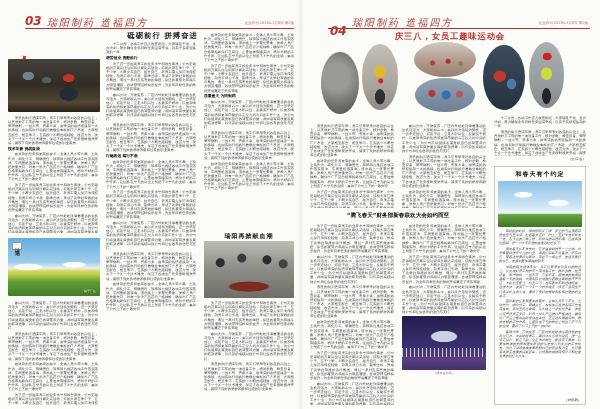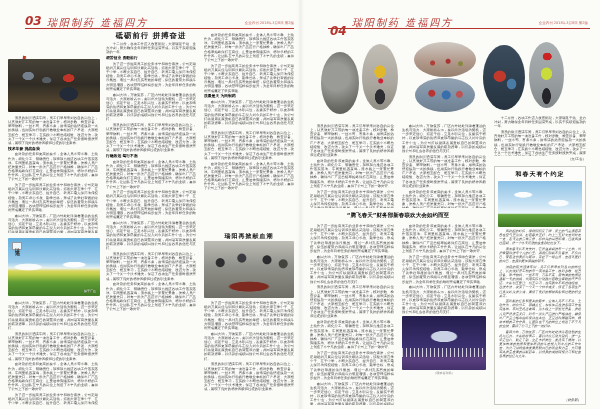--- a/index.html
+++ b/index.html
@@ -5,21 +5,21 @@
   html,body{margin:0;padding:0;background:#e9e9e6;}
   #canvas{position:relative;width:600px;height:409px;background:#fbfbf8;overflow:hidden;
           font-family:"DejaVu Sans",sans-serif;-webkit-text-size-adjust:none;}
   .abs{position:absolute;}
   .pageno{font-size:12px;font-weight:bold;font-style:italic;color:#b5342e;}
   .masthead{font-size:10px;font-weight:normal;font-style:italic;color:#b5342e;letter-spacing:2px;}
   .issue{font-size:3.5px;color:#c2625a;text-align:right;}
   .rule{height:1px;background:#b5342e;}
   .callig{writing-mode:vertical-rl;font-size:25px;font-weight:bold;color:#c0392b;
           letter-spacing:5px;line-height:1;transform:rotate(-5deg);text-shadow:.6px .6px 0 #e0a99f;}
-  .art-title{font-size:7.4px;font-weight:bold;color:#151515;text-align:center;letter-spacing:1px;}
+  .art-title{font-size:7.4px;font-weight:bold;color:#151515;text-align:right;letter-spacing:1px;}
   .headline-red{font-size:8.4px;font-weight:bold;color:#b5342e;text-align:center;letter-spacing:.8px;}
   .headline2{font-size:5.6px;font-weight:bold;color:#101010;text-align:center;}
   .subhead3{font-size:6px;font-weight:bold;color:#101010;text-align:center;letter-spacing:1px;}
   .col{font-size:3.4px;line-height:4.15px;color:#3d3d3d;text-align:justify;overflow:hidden;}
   .col p{margin:0 0 1.6px;text-indent:2em;}
   .col .sh{font-weight:bold;color:#000;font-size:3.8px;text-indent:0;margin:1.6px 0;}
   .sig{text-align:right;font-size:3.4px;color:#3d3d3d;}
   .caption{font-size:3px;color:#777;text-align:center;}
   .photo{position:absolute;border-radius:1px;}
   .oval{position:absolute;border-radius:50%;}
@@ -148,20 +148,21 @@
     <p>清晨的阳光洒满车间，员工们早早来到各自的岗位上，认真做好开工前的每一项准备工作，核对参数、检查设备、整理物料，一丝不苟、有条不紊，用饱满的热情迎接新一天的挑战，也用实际行动践行着敬业奉献的庄严承诺。大家相互配合、相互学习，在实践中不断总结经验、改进方法，攻克了一个又一个技术难关，保证了各项生产任务按时按质完成，展现了良好的精神风貌和过硬的职业素养。</p>
   </div>
 
   <div class="abs gutter" style="left:297px;top:0;width:7px;height:409px;"></div>
 
   <div class="abs pageno" style="left:330px;top:24px;">04</div>
   <div class="abs masthead" style="left:352px;top:16px;">瑞阳制药  造福四方</div>
   <div class="abs issue" style="left:470px;top:21px;width:118px;">企业内刊 2018年3月8日 第2版</div>
   <div class="abs rule" style="left:328px;top:28px;width:262px;"></div>
 
+  <div class="abs headline-red" style="left:340px;top:31px;width:220px;">庆三八，女员工趣味运动会</div>
 
   <div class="oval" id="o1" style="left:321px;top:52px;width:38px;height:62px;"></div>
   <div class="oval" id="o2" style="left:362px;top:44px;width:36px;height:66px;"></div>
   <div class="oval" id="o3" style="left:414px;top:42px;width:62px;height:35px;"></div>
   <div class="oval" id="o4" style="left:415px;top:78px;width:60px;height:34px;"></div>
   <div class="oval" id="o5" style="left:483px;top:45px;width:42px;height:65px;"></div>
   <div class="oval" id="o6" style="left:529px;top:42px;width:35px;height:66px;"></div>
 
   <div class="abs col" style="left:310px;top:124px;width:84px;height:84px;">
     <p>清晨的阳光洒满车间，员工们早早来到各自的岗位上，认真做好开工前的每一项准备工作，核对参数、检查设备、整理物料，一丝不苟、有条不紊，用饱满的热情迎接新一天的挑战，也用实际行动践行着敬业奉献的庄严承诺。大家相互配合、相互学习，在实践中不断总结经验、改进方法，攻克了一个又一个技术难关，保证了各项生产任务按时按质完成，展现了良好的精神风貌和过硬的职业素养。</p>

